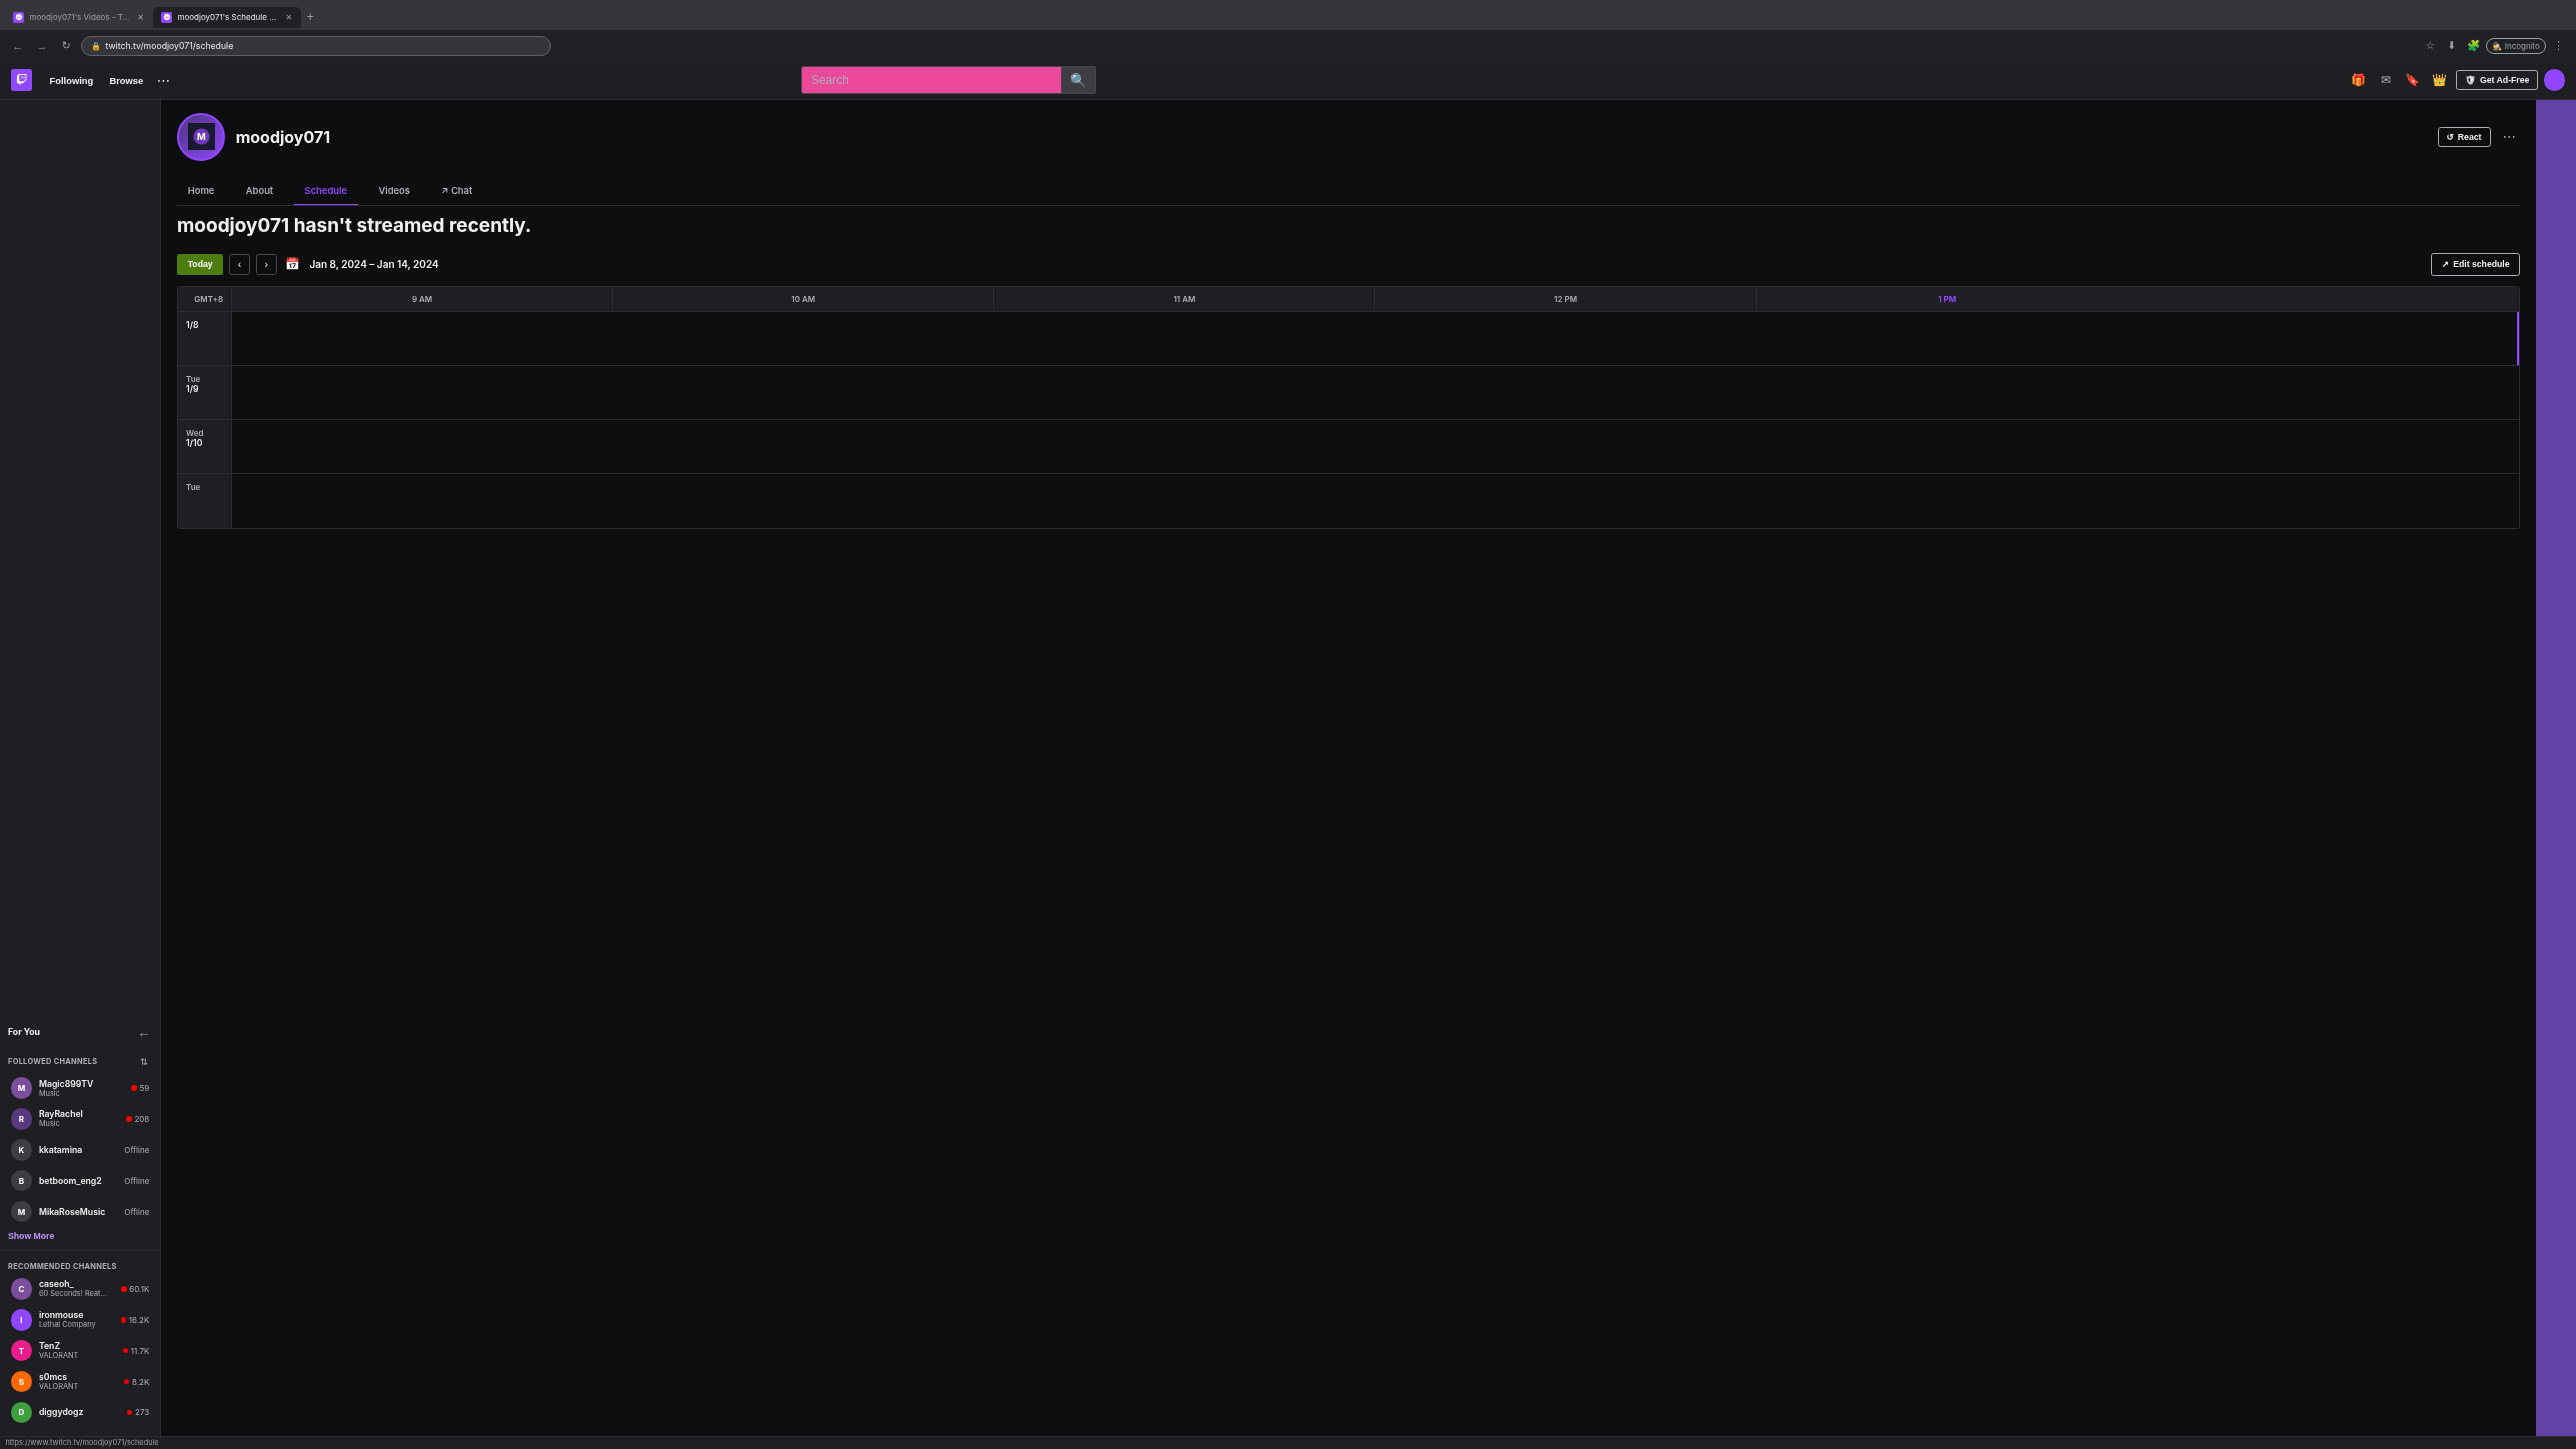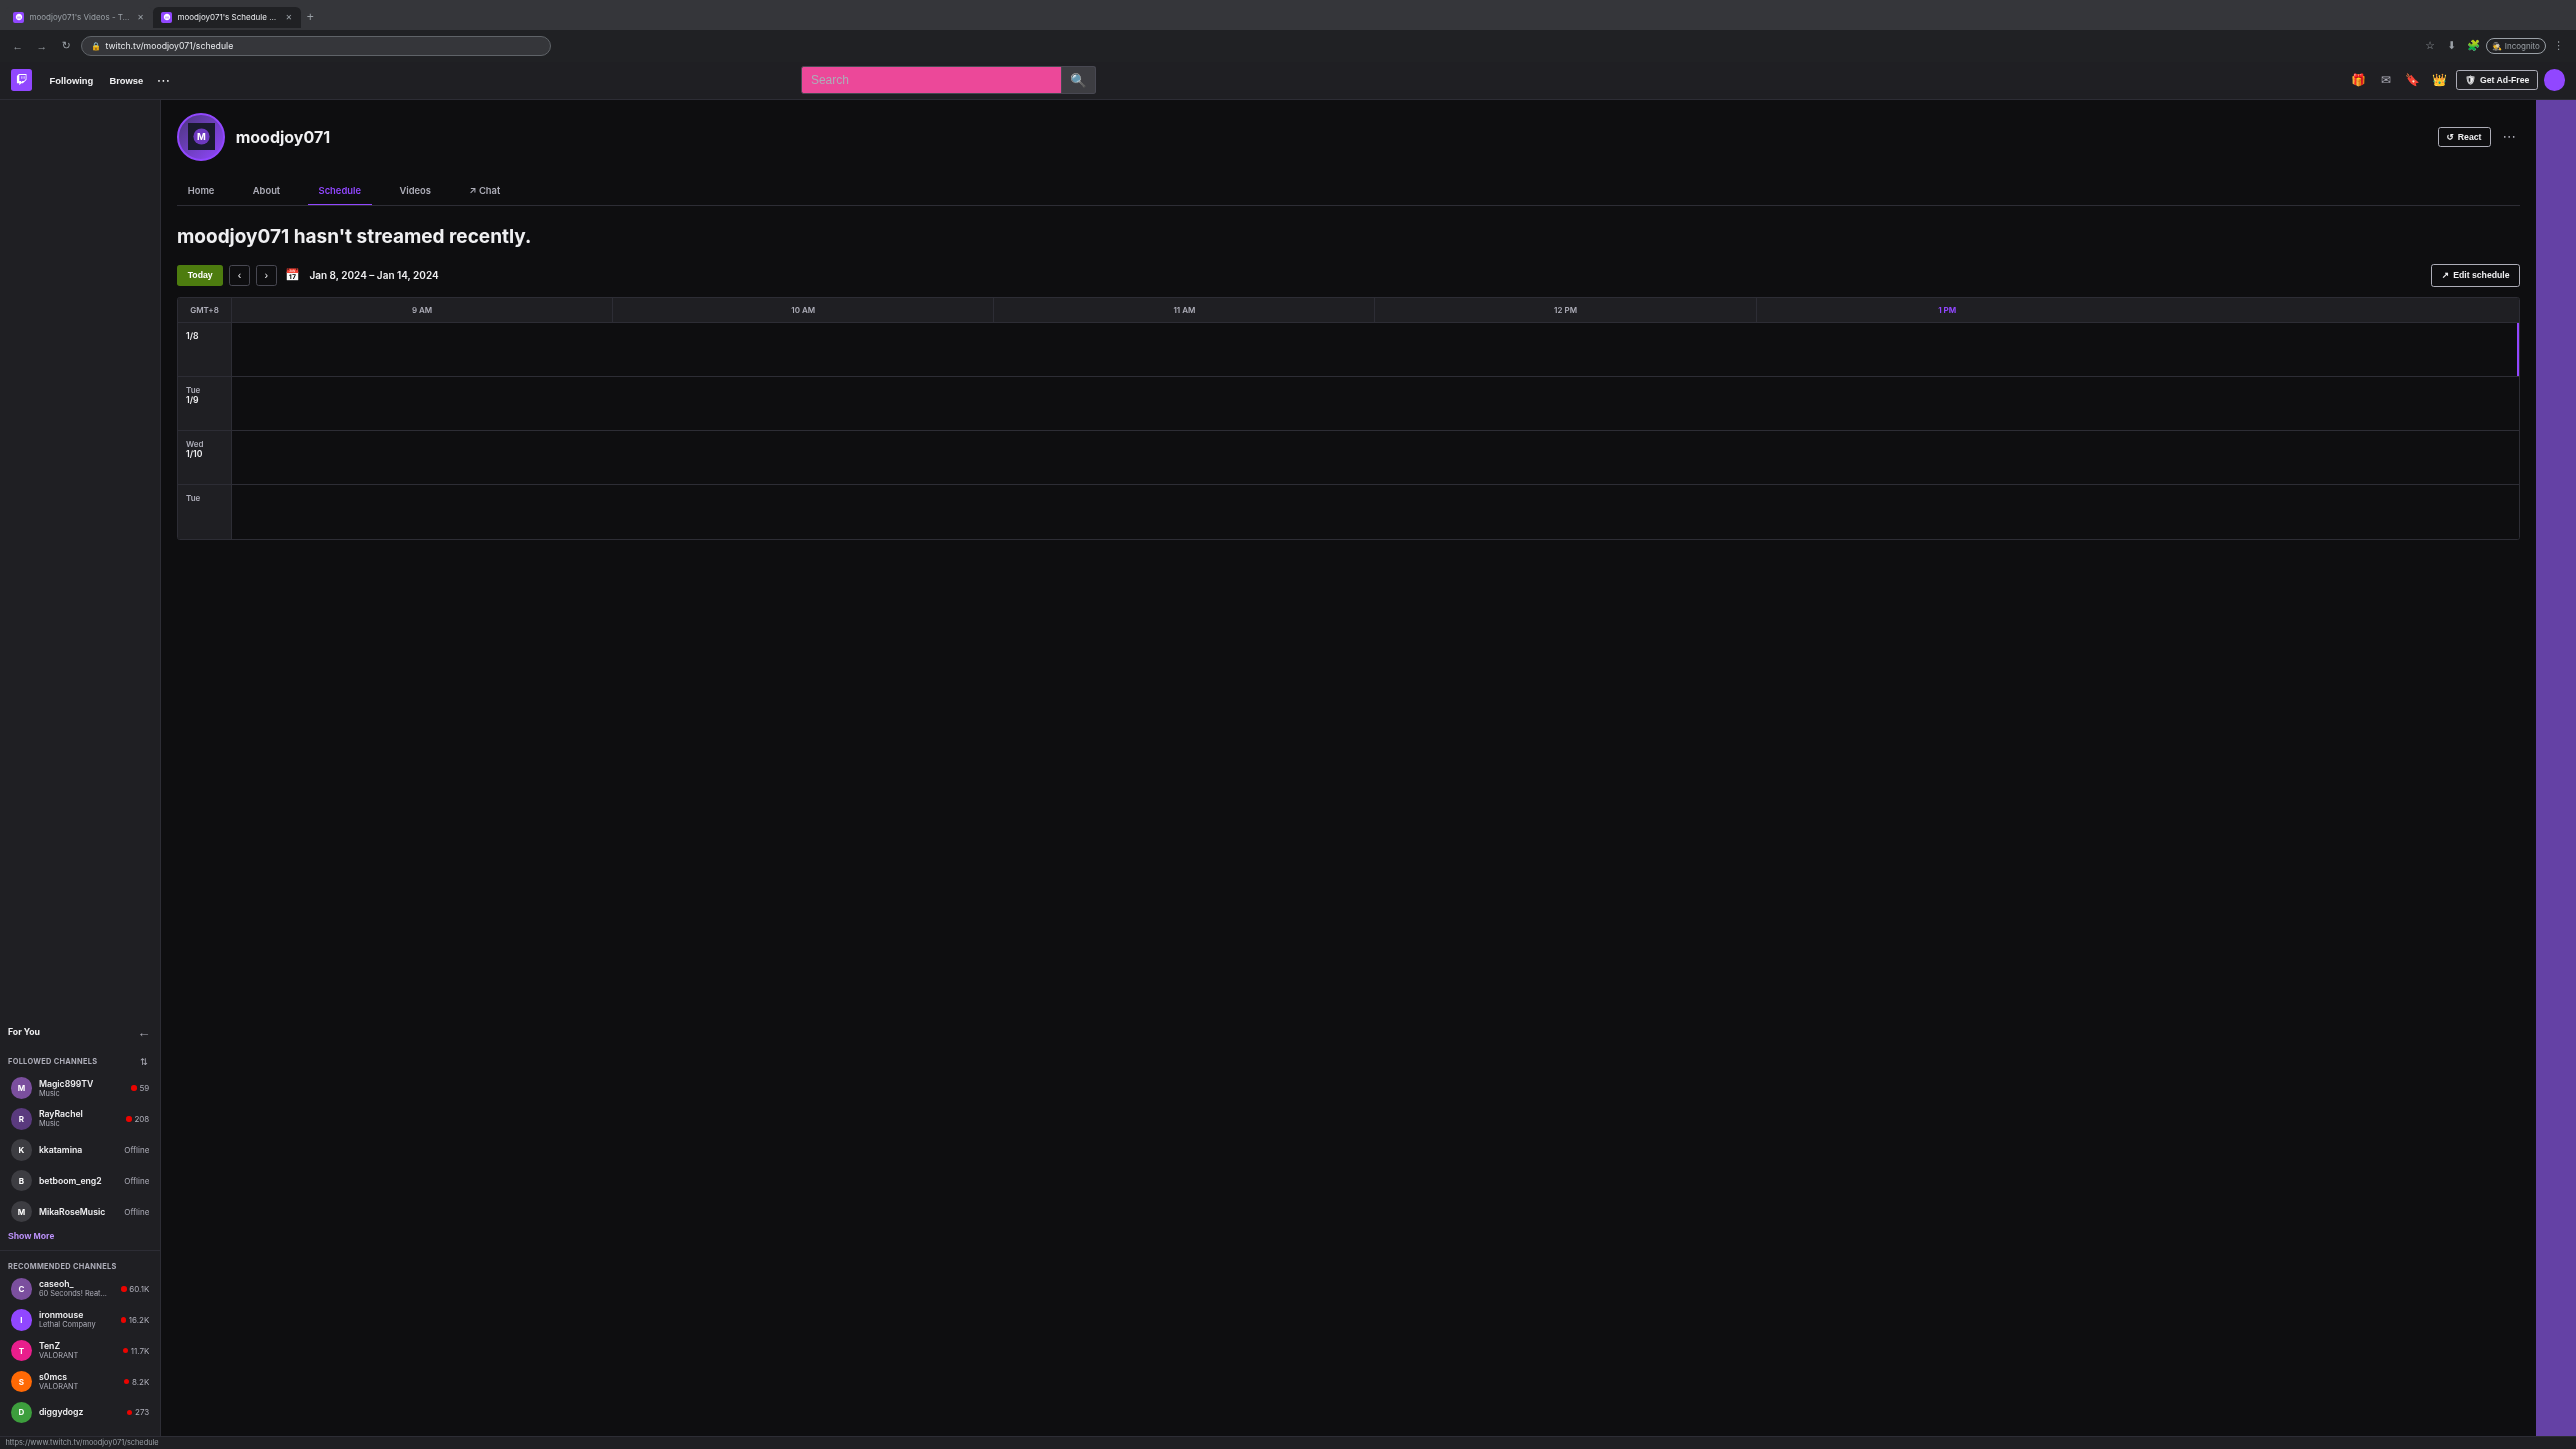--- a/index.html
+++ b/index.html
@@ -79,39 +79,39 @@
 
     
     .channel-page { padding: 13.4px 16px; }
     .channel-header { display: flex; align-items: center; gap: 10.7px; margin-bottom: 16px; }
     .channel-page-avatar { width: 48px; height: 48px; border-radius: 50%; background: linear-gradient(135deg, #4b367c, #9147ff); flex-shrink: 0; display: flex; align-items: center; justify-content: center; font-size: 16px; font-weight: bold; color: white; border: 2px solid #9147ff; overflow: hidden; }
     .channel-page-name { font-size: 16px; font-weight: 700; color: #efeff1; }
     .channel-header-actions { margin-left: auto; display: flex; align-items: center; gap: 8px; }
     .react-btn { display: flex; align-items: center; gap: 4px; background: none; border: 0.7px solid #adadb8; border-radius: 2.7px; padding: 4px 8px; color: #efeff1; font-size: 8.7px; font-weight: 600; cursor: pointer; }
     .more-options-btn { background: none; border: none; color: #adadb8; cursor: pointer; width: 21.5px; height: 21.5px; border-radius: 2.7px; display: flex; align-items: center; justify-content: center; font-size: 13.4px; }
 
-    .channel-nav { display: flex; gap: 17px; border-bottom: 0.7px solid #2d2d35; margin-bottom: 19px; }
+    .channel-nav { display: flex; gap: 10px; border-bottom: 0.7px solid #2d2d35; margin-bottom: 8px; }
     .channel-nav-item { padding: 8px 10.7px; font-size: 9.4px; font-weight: 600; color: #adadb8; cursor: pointer; border-bottom: 1.3px solid transparent; text-decoration: none; }
     .channel-nav-item.active { color: #9147ff; border-bottom-color: #9147ff; }
 
     .schedule-header-text { font-size: 19px; font-weight: 700; color: #efeff1; margin-bottom: 16px; }
 
     .schedule-controls { display: flex; align-items: center; gap: 5.4px; margin-bottom: 10.7px; }
     .today-btn { background: #4d7c0f; border: none; border-radius: 2.7px; padding: 5.4px 10.7px; color: white; font-size: 8.7px; font-weight: 700; cursor: pointer; }
     .nav-arrow-btn { background: none; border: 0.7px solid #484852; border-radius: 2.7px; width: 21.5px; height: 21.5px; display: flex; align-items: center; justify-content: center; color: #efeff1; cursor: pointer; font-size: 10.7px; }
     .calendar-icon-btn { background: none; border: none; color: #adadb8; cursor: pointer; width: 21.5px; height: 21.5px; display: flex; align-items: center; justify-content: center; font-size: 12px; }
     .date-range { font-size: 10px; font-weight: 600; color: #efeff1; }
     .edit-schedule-btn { margin-left: auto; display: flex; align-items: center; gap: 4px; background: none; border: 0.7px solid #adadb8; border-radius: 2.7px; padding: 5.4px 9.4px; color: #efeff1; font-size: 8.7px; font-weight: 600; cursor: pointer; }
 
     
     .schedule-grid { border: 0.7px solid #2d2d35; border-radius: 2.7px; overflow: hidden; }
     .schedule-grid-header { display: grid; grid-template-columns: 54px repeat(7, 1fr); background: #1f1f23; border-bottom: 0.7px solid #2d2d35; }
     .schedule-grid-header-cell { padding: 6.7px 8px; font-size: 8px; font-weight: 600; color: #adadb8; text-align: center; border-right: 0.7px solid #2d2d35; }
     .schedule-grid-header-cell:last-child { border-right: none; color: #9147ff; font-weight: 700; }
-    .schedule-grid-header-cell:first-child { text-align: center; }
+    .schedule-grid-header-cell:first-child { text-align: right; }
 
     .schedule-row { display: grid; grid-template-columns: 54px 1fr; border-bottom: 0.7px solid #2d2d35; min-height: 54px; gap: 24px; }
     .schedule-row:last-child { border-bottom: none; }
     .schedule-row-label { padding: 8px; border-right: 0.7px solid #2d2d35; background: #1f1f23; }
     .row-day { font-size: 8px; color: #adadb8; font-weight: 600; }
     .row-date { font-size: 8.7px; color: #efeff1; font-weight: 600; }
     .schedule-row-content { background: #0e0e10; }
 
     
     .status-bar { background: #1f1f23; padding: 1.3px 5.4px; font-size: 7.4px; color: #9aa0a6; border-top: 0.7px solid #2d2d35; flex-shrink: 0; }

